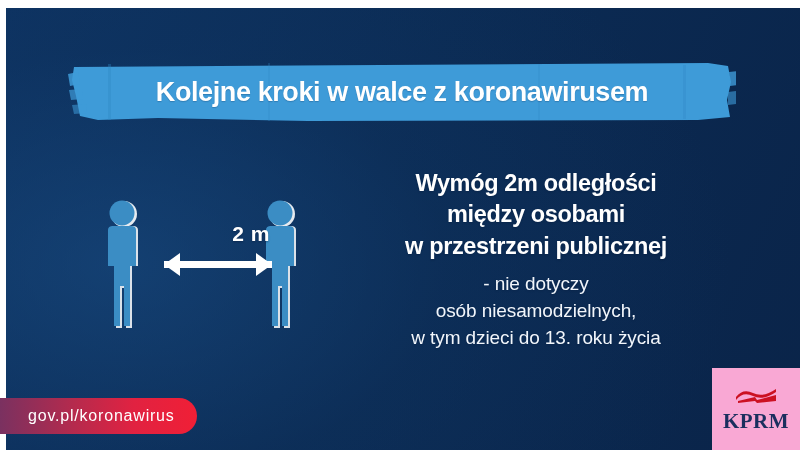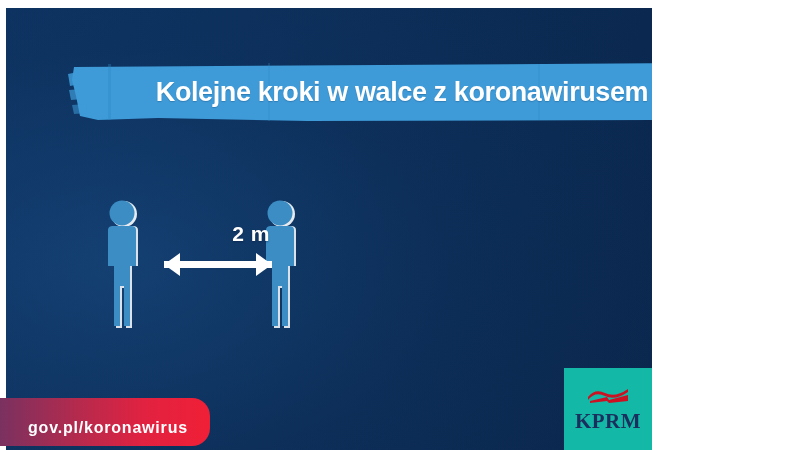--- a/index.html
+++ b/index.html
@@ -10,21 +10,21 @@
   body {
     width: 800px;
     height: 450px;
     overflow: hidden;
     font-family: "Liberation Sans", sans-serif;
   }
 
   
   #poster {
     position: relative;
-    width: 652px;
+    width: 800px;
     height: 450px;
     background: #ffffff;
     overflow: hidden;
   }
 
   
   .bg-panel {
     position: absolute;
     left: 6px;
     top: 8px;
@@ -149,41 +149,41 @@
     width: 11px;
     height: 31px;
     background: #f3b8c2;
     z-index: 6;
   }
   .url-badge {
     position: absolute;
     left: 0;
     top: 398px;
     height: 36px;
-    padding: 12px 22px 0 28px;
+    padding: 0 22px 0 28px;
     display: flex;
     align-items: center;
     border-top-right-radius: 18px;
     border-bottom-right-radius: 18px;
     background: linear-gradient(90deg, #7a3160 0%, #b62a4d 38%, #e12241 68%, #f01f36 100%);
     color: #ffffff;
     font-size: 16px;
-    font-weight: bold;
+    font-weight: normal;
     letter-spacing: 0.8px;
     z-index: 7;
   }
 
   
   .kprm {
     position: absolute;
     right: 0;
     bottom: 0;
     width: 88px;
     height: 82px;
-    background: #14b8a6;
+    background: #f9a8d4;
     display: flex;
     flex-direction: column;
     align-items: center;
     justify-content: center;
     z-index: 7;
   }
   .kprm-mark { width: 46px; height: 20px; display: block; }
   .kprm-text {
     margin-top: 5px;
     color: #1b2f5e;
@@ -235,20 +235,32 @@
 
       <g>
         <rect x="72" y="65" width="108" height="7" fill="#ffffff"></rect>
         <path d="M72,68.5 L88,57 L88,80 Z" fill="#ffffff"></path>
         <path d="M180,68.5 L164,57 L164,80 Z" fill="#ffffff"></path>
       </g>
     </svg>
     <div class="dist-label">2 m</div>
   </div>
 
+  <div class="copy">
+    <div class="copy-head">
+      <span class="ln">Wymóg 2m odległości</span>
+      <span class="ln">między osobami</span>
+      <span class="ln">w przestrzeni publicznej</span>
+    </div>
+    <div class="copy-sub">
+      <span class="ln">- nie dotyczy</span>
+      <span class="ln">osób niesamodzielnych,</span>
+      <span class="ln">w tym dzieci do 13. roku życia</span>
+    </div>
+  </div>
 
   <div class="url-edge"></div>
   <div class="url-badge">
     <span>gov.pl/koronawirus</span>
   </div>
 
   <div class="kprm">
     <svg class="kprm-mark" viewBox="0 0 46 20">
       <path d="M3,13 Q10,4 20,9 Q30,14 43,5 L43,8 Q30,17 20,12 Q10,7 3,16 Z" fill="#cc1122"></path>
       <path d="M5,17 L22,13 L24,16 L43,11 L43,17 L24,19 L22,17 L5,19 Z" fill="#cc1122"></path>

